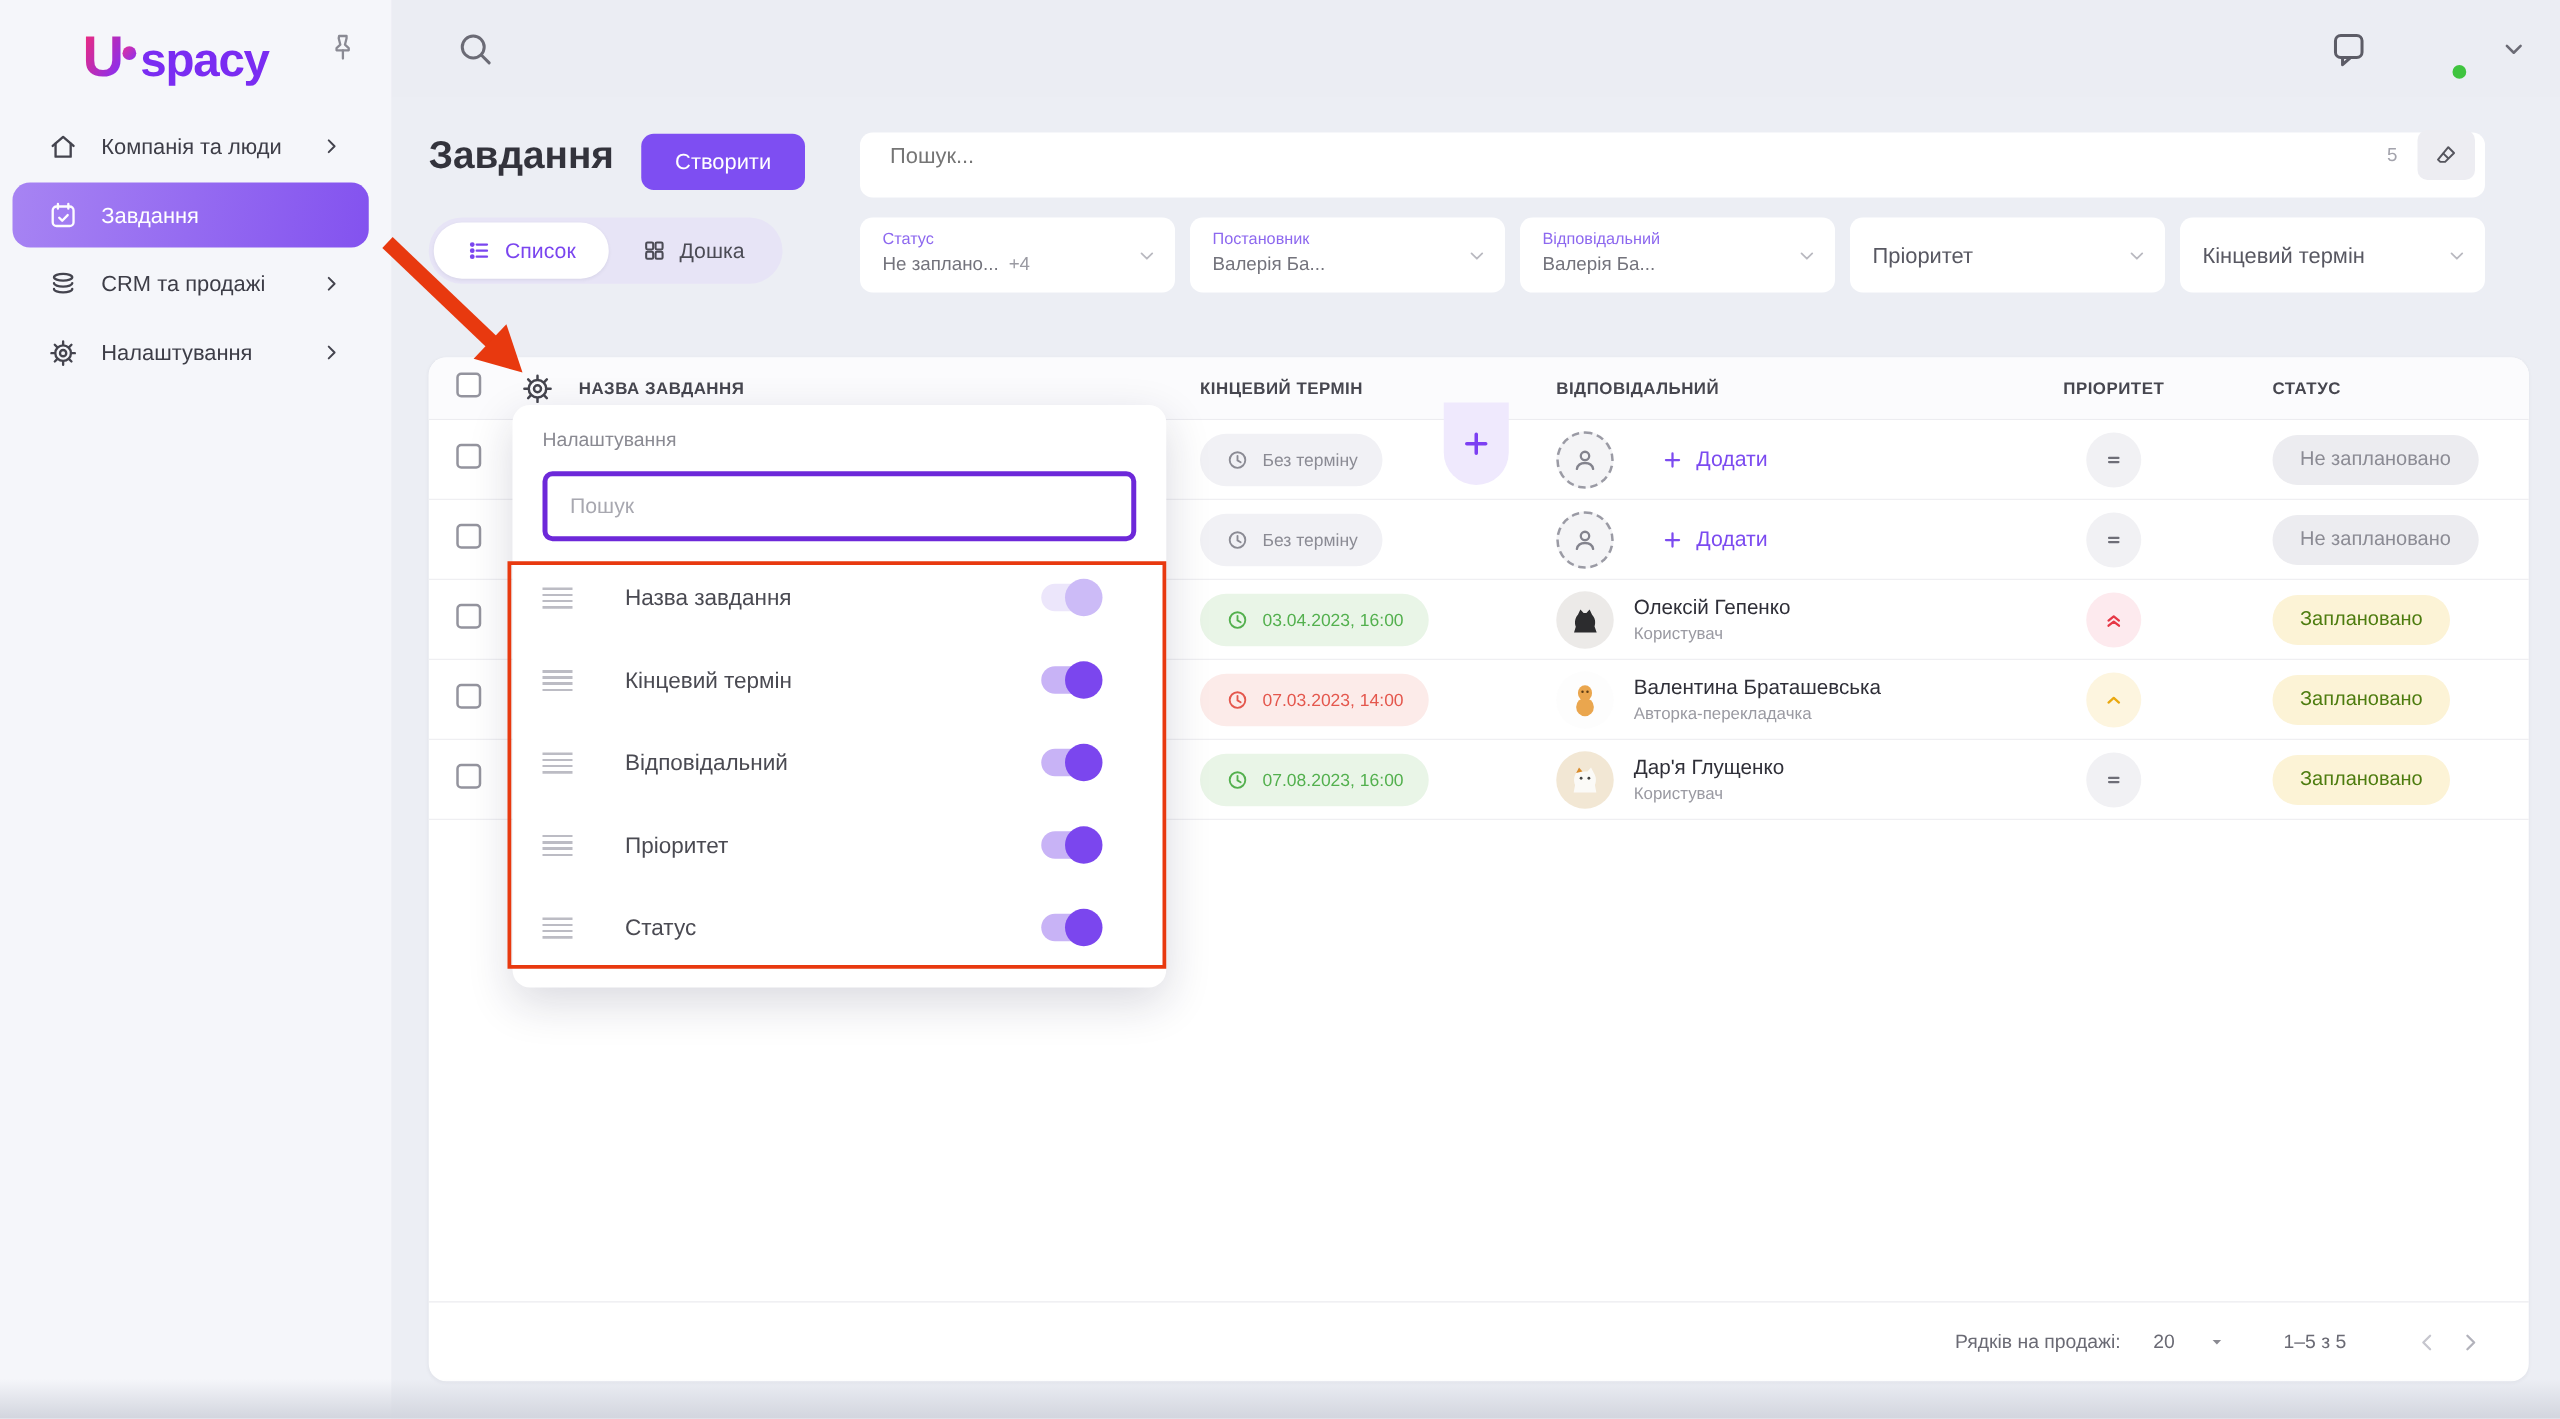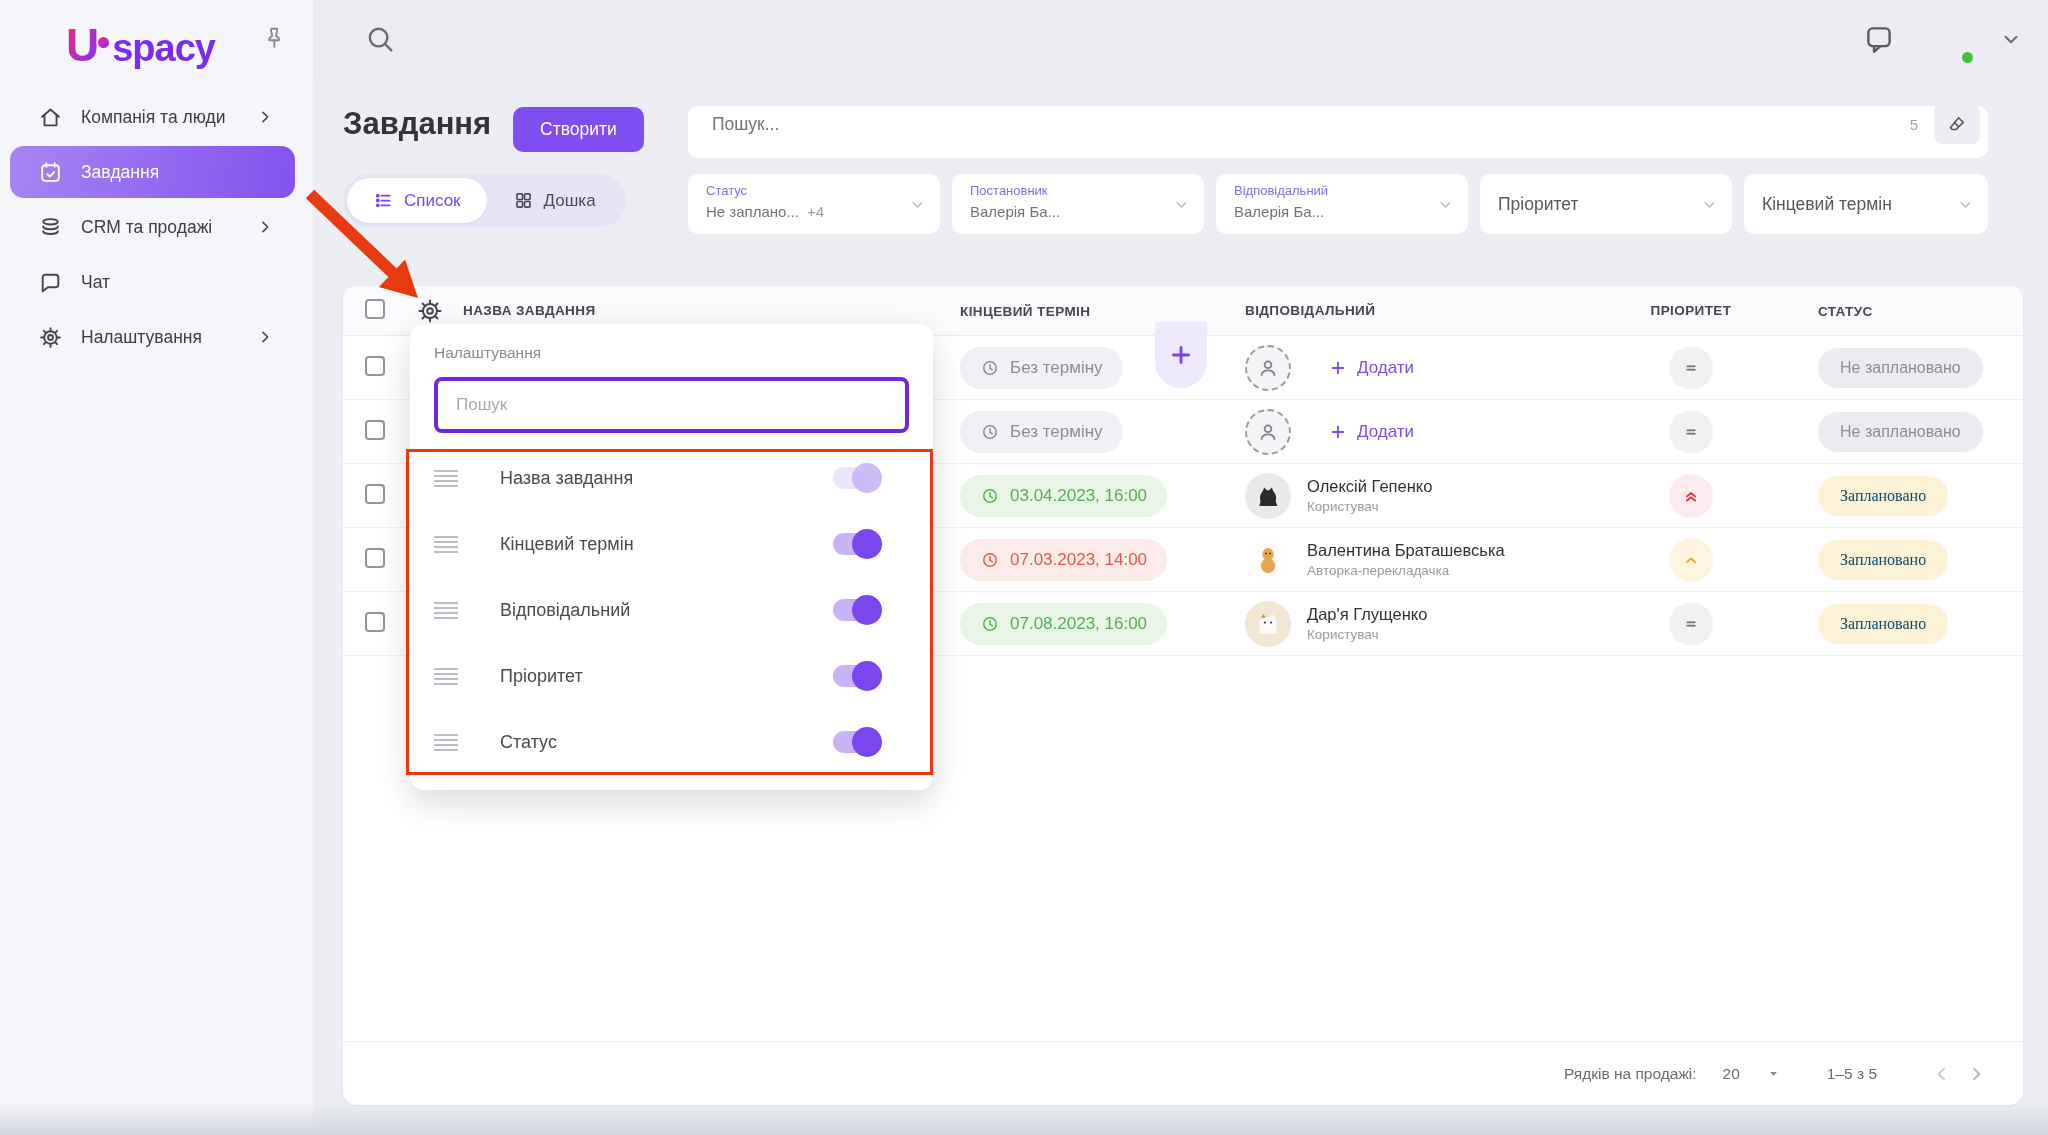--- a/index.html
+++ b/index.html
@@ -63,41 +63,41 @@
   .c-prio { width:188px; flex:none; display:flex; justify-content:center; }
   .c-status { width:238px; flex:none; padding-left:33px; }
   .thead .hlabel { font-size:13.5px; font-weight:700; color:#46464f; letter-spacing:.4px; }
   .thead .c-due, .thead .c-assignee, .thead .c-prio, .thead .c-status { position:relative; }
   .thead .c-due::before, .thead .c-assignee::before, .thead .c-prio::before, .thead .c-status::before {
     content:""; position:absolute; left:0; top:14px; bottom:14px; width:1px; background:#e2e2e9; }
   .cb { display:inline-block; width:20px; height:20px; border:2px solid #94949e; border-radius:4px; background:#fff; cursor:pointer; }
   .gear-btn { margin-left:22px; width:30px; height:30px; display:flex; align-items:center; justify-content:center; cursor:pointer; }
   .thead .hlabel.name-l { margin-left:18px; }
 
-  .pill { display:inline-flex; align-items:center; gap:10px; height:42px; padding:0 20px; border-radius:21px; font-size:17px; cursor:pointer; }
+  .pill { display:inline-flex; align-items:center; gap:10px; height:42px; padding:0 20px; border-radius:21px; font-size:14px; cursor:pointer; }
   .pill.gray { background:#f1f1f5; color:#8b8b94; }
   .pill.green { background:#e9f5e7; color:#53b04e; }
   .pill.red { background:#fcebe9; color:#e4574d; }
 
   .dashed-av { width:46px; height:46px; border-radius:50%; border:2px dashed #9a9aa4; background:#f4f4f6; display:flex; align-items:center; justify-content:center; flex:none; }
   .add-link { display:inline-flex; align-items:center; gap:10px; margin-left:38px; color:#7c4bf0; font-size:17px; cursor:pointer; }
   .avatar-sm { width:46px; height:46px; border-radius:50%; flex:none; overflow:hidden; display:flex; align-items:center; justify-content:center; }
   .av-blackcat { background:#eceae8; } .av-peanut { background:#fdfdfd; } .av-whitecat { background:#f2e7d4; }
   .p-meta { margin-left:16px; }
   .p-name { font-size:16.5px; color:#2f2f38;text-align:center; }
   .p-role { font-size:13.5px; color:#9a9aa2; margin-top:3px; }
 
   .pcirc { width:44px; height:44px; border-radius:50%; display:flex; align-items:center; justify-content:center; cursor:pointer; }
   .p-med { background:#f1f1f4; color:#6e6e77; }
   .p-highest { background:#fdeaee; color:#e63746; }
   .p-high { background:#fdf5df; color:#eaa80f; }
 
   .spill { display:inline-flex; align-items:center; height:40px; padding:0 22px; border-radius:20px; font-size:16px; cursor:pointer; }
   .spill.gray { background:#ececf0; color:#8b8b94; }
-  .spill.yellow { background:#fcf3d6; color:#0c4a6e;font-family:Liberation Serif, serif; }
+  .spill.yellow { background:#fcf3d6; color:#4d7c0f; }
 
   .add-lozenge { position:absolute; left:812px; top:36px; width:52px; height:66px; background:#efe9fd; border-radius:0 0 26px 26px; display:flex; align-items:center; justify-content:center; z-index:5; cursor:pointer; }
 
   .tfoot { position:absolute; left:0; right:0; bottom:0; height:64px; border-top:1px solid #ececf0; display:flex; align-items:center; justify-content:flex-end; padding-right:30px; gap:0; font-size:15.5px; color:#6a6a74; }
   .tfoot .rpp { margin-right:26px; }
   .pagesize { display:flex; align-items:center; gap:26px; margin-right:46px; cursor:pointer; }
   .range { margin-right:48px; }
   .pg-btn { width:34px; height:34px; display:flex; align-items:center; justify-content:center; cursor:pointer; }
 
   
@@ -174,28 +174,20 @@
               <path d="M5 11 c0 1.5 3.1 2.7 7 2.7 s7 -1.2 7 -2.7"></path>
               <path d="M5 15.5 c0 1.5 3.1 2.7 7 2.7 s7 -1.2 7 -2.7"></path>
             </svg>
         </span>
         <span class="nav-label">CRM та продажі</span>
         <span class="chev">
           <svg width="16" height="16" viewBox="0 0 24 24" fill="none" stroke="#6b6b75" stroke-width="2.4" stroke-linecap="round" stroke-linejoin="round">
               <path d="M9 5 l7 7 -7 7"></path>
             </svg>
         </span>
-      </div>
-      <div class="nav-item">
-        <span>
-          <svg width="25" height="25" viewBox="0 0 24 24" fill="none" stroke-width="1.8" stroke-linecap="round" stroke-linejoin="round" stroke="currentColor">
-              <path d="M4.5 7 a2.5 2.5 0 0 1 2.5 -2.5 h10 a2.5 2.5 0 0 1 2.5 2.5 v7 a2.5 2.5 0 0 1 -2.5 2.5 h-7.5 l-5 4 z"></path>
-            </svg>
-        </span>
-        <span class="nav-label">Чат</span>
       </div>
       <div class="nav-item">
         <span>
           <svg width="25" height="25" viewBox="0 0 24 24" fill="none" stroke-width="1.8" stroke-linecap="round" stroke="currentColor">
               <circle cx="12" cy="12" r="6"></circle>
               <circle cx="12" cy="12" r="2.4"></circle>
               <path d="M18.5 12 H21 M16.6 16.6 L18.4 18.4 M12 18.5 V21 M7.4 16.6 L5.6 18.4 M5.5 12 H3 M7.4 7.4 L5.6 5.6 M12 5.5 V3 M16.6 7.4 L18.4 5.6"></path>
             </svg>
         </span>
         <span class="nav-label">Налаштування</span>

